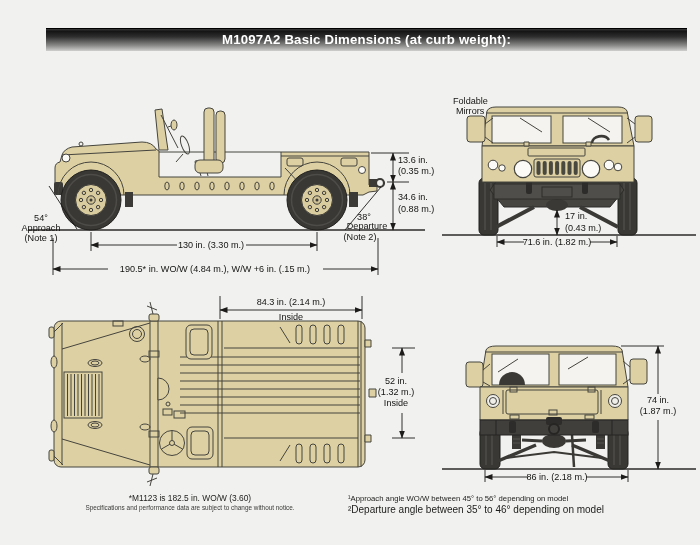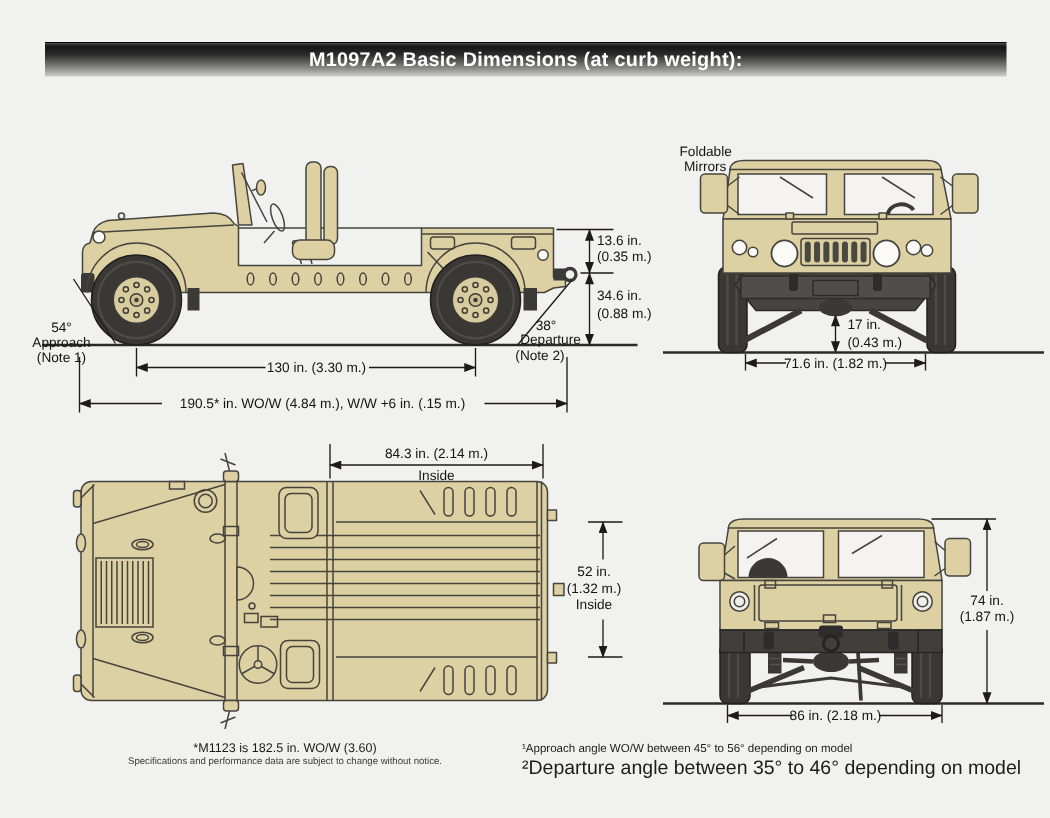--- a/index.html
+++ b/index.html
@@ -1,18 +1,18 @@
 <!DOCTYPE html>
 <html><head>
 <meta charset="utf-8">
 <style>
   html,body{margin:0;padding:0;}
   body{width:700px;height:545px;position:relative;background:#f1f1ef;overflow:hidden;
        font-family:"Liberation Sans", sans-serif;}
-  .abs{position:absolute;}
+  .abs{position:absolute;margin-left:16px;}
   #title-bar{left:30px;top:28px;width:641px;height:22px;
      background:linear-gradient(180deg,#3a3a3a 0%,#141414 10%,#2e2e2e 35%,#8a8a88 75%,#cfcfcd 100%);
      border-top:1px solid #000;}
   #title-bar span{display:block;width:100%;text-align:center;line-height:21px;
      color:#ffffff;font-weight:bold;font-size:13.2px;letter-spacing:.2px;}
   svg{position:absolute;overflow:visible;}
   #side-view{left:25px;top:88px;}
   #front-view{left:440px;top:88px;}
   #top-view{left:40px;top:285px;}
   #rear-view{left:440px;top:330px;}
@@ -23,21 +23,21 @@
   .tire{fill:#393834;stroke:#21201e;stroke-width:1;}
   .tread{fill:none;stroke:#4e4c48;stroke-width:1.5;}
   .hub{fill:#d9cc9e;stroke:#3d3c38;stroke-width:1;}
   .dim{font-family:"Liberation Sans",sans-serif;font-size:9.1px;fill:#141412;}
   .dline{fill:none;stroke:#1c1b1a;stroke-width:0.9;}
   .ground{fill:none;stroke:#2b2a28;stroke-width:1.6;}
   .fn{position:absolute;color:#1c1c1a;text-align:center;}
   #fn-left-1{left:40px;top:493px;width:300px;text-align:center;font-size:8.4px;}
   #fn-left-2{left:40px;top:504px;width:300px;text-align:center;font-size:6.4px;color:#3a3a38;}
   #fn-right-1{left:348px;top:494px;font-size:7.7px;}
-  #fn-right-2{left:348px;top:503.5px;font-size:13px;}
+  #fn-right-2{left:348px;top:503.5px;font-size:10px;}
 </style>
 </head>
 <body>
 
 <svg width="0" height="0">
   <defs>
     <marker id="ae" markerWidth="9" markerHeight="8" refX="7.5" refY="3" orient="auto" markerUnits="userSpaceOnUse">
       <path d="M0,0 L8,3 L0,6 Z" fill="#1c1b1a"></path>
     </marker>
     <marker id="as" markerWidth="9" markerHeight="8" refX="0.5" refY="3" orient="auto" markerUnits="userSpaceOnUse">

